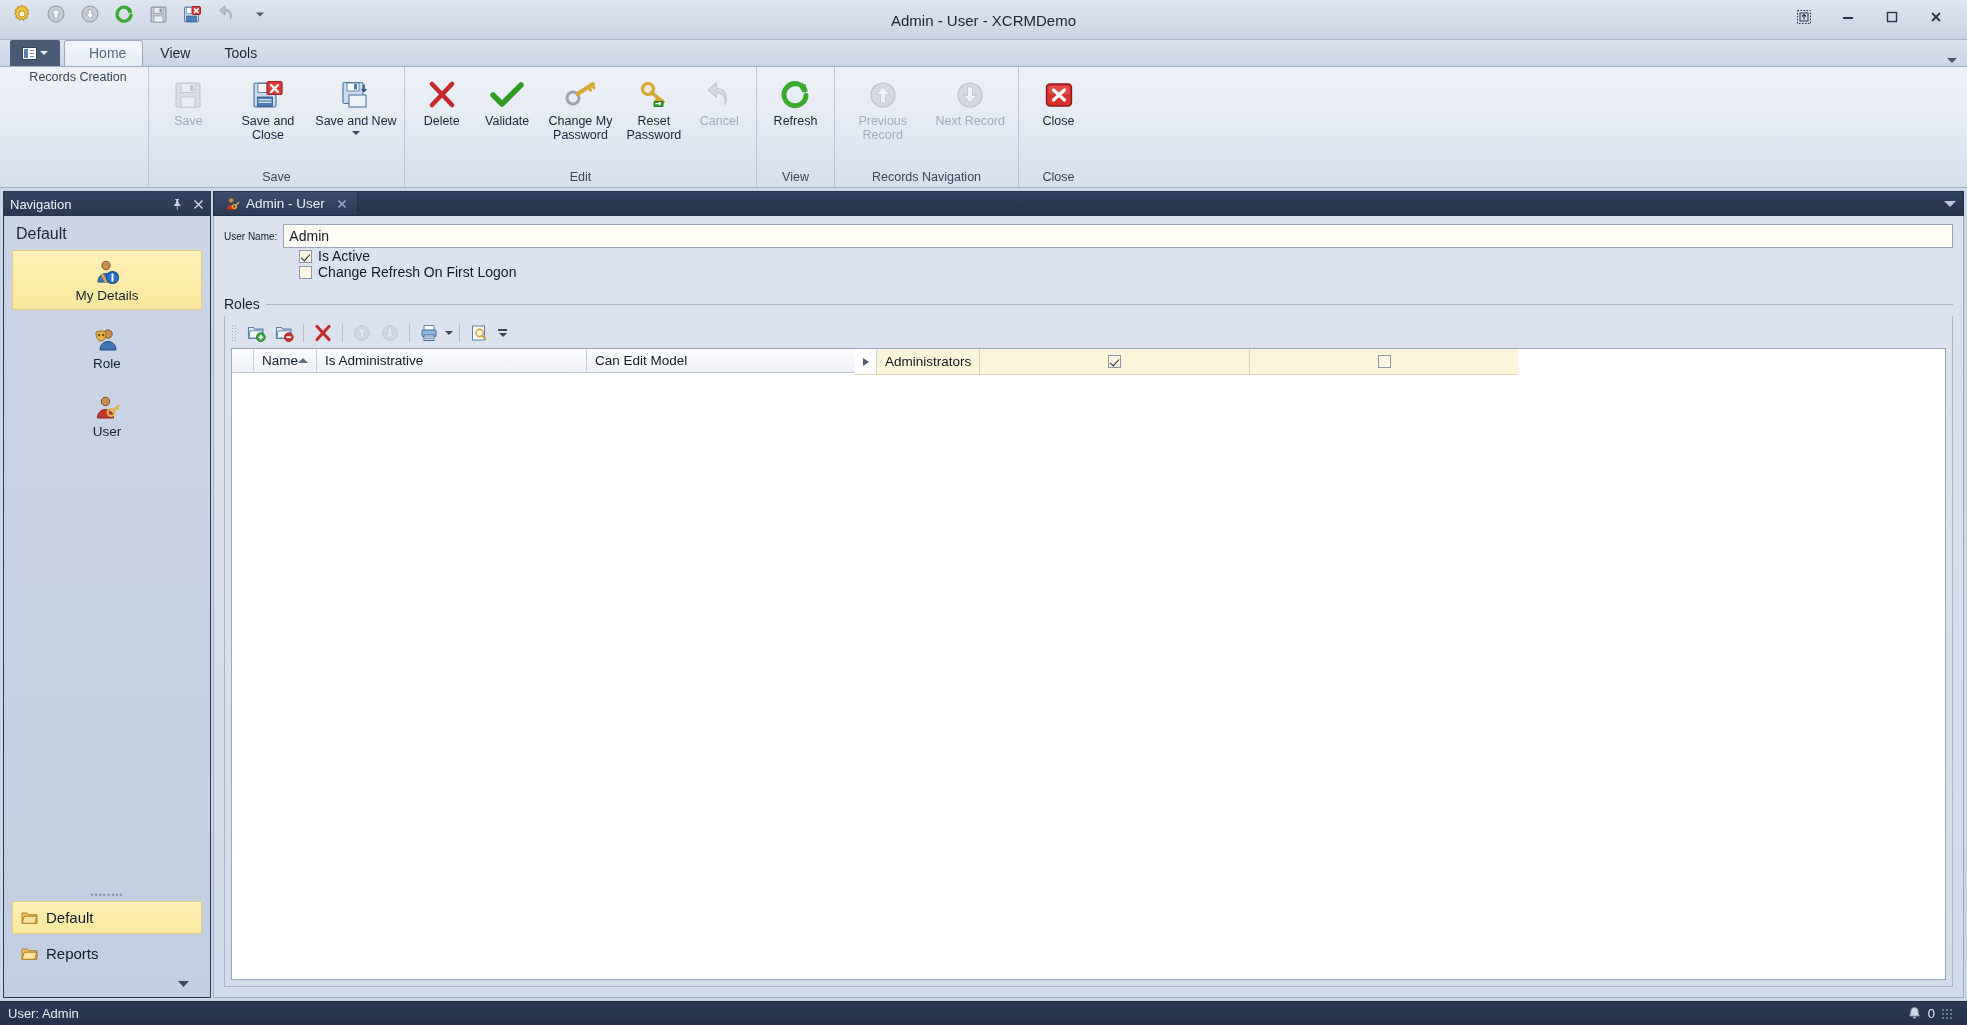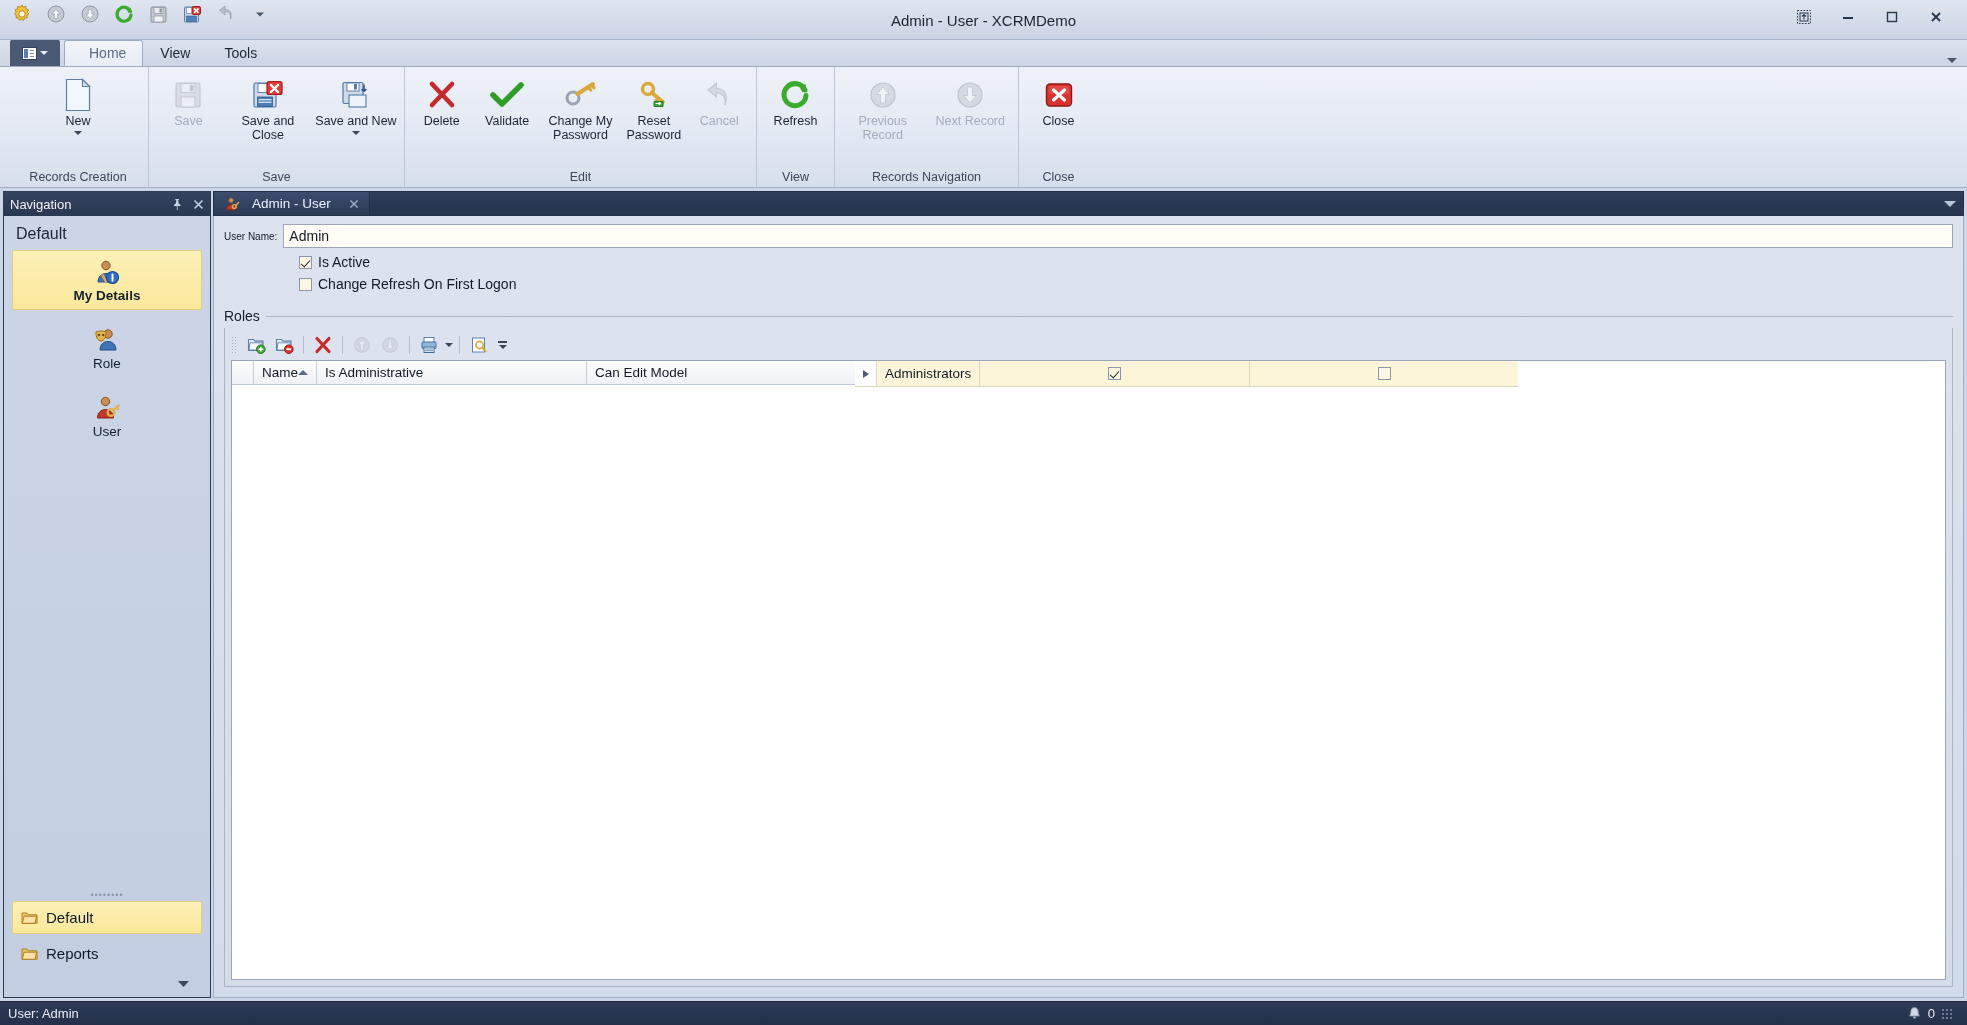--- a/index.html
+++ b/index.html
@@ -141,21 +141,20 @@
   .nav-items { padding: 0 8px; }
   .nav-item {
     height: 60px; display: flex; flex-direction: column;
     align-items: center; justify-content: center; gap: 2px;
     border: 1px solid transparent; border-radius: 2px;
     font-size: 13.5px; color: #14202e; margin-bottom: 8px;
   }
   .nav-item.selected {
     background: linear-gradient(#fdf0b8, #fbe89b);
     border-color: #e3cd7e;
-    font-weight: bold;
   }
   .nav-splitter {
     margin-top: auto; height: 12px; display: flex; align-items: center; justify-content: center;
   }
   .dots { letter-spacing: 1px; color: #8a97ad; font-size: 9px; }
   .nav-footer { padding: 0 8px 4px; }
   .nav-foot-item {
     height: 33px; display: flex; align-items: center; gap: 8px;
     padding: 0 8px; font-size: 15px; color: #101b28;
     border: 1px solid transparent; border-radius: 2px; margin-bottom: 3px;
@@ -164,21 +163,21 @@
   .nav-more { height: 20px; display: flex; align-items: center; justify-content: flex-end; padding-right: 12px; }
 
   
   .docarea { flex: 1; min-width: 0; display: flex; flex-direction: column; margin: 3px 3px 3px 2px; }
   .tabstrip {
     height: 25px; flex: none; display: flex; align-items: stretch;
     background: linear-gradient(#2f3e5a, #26334b);
     border: 1px solid #22304a; position: relative;
   }
   .dtab {
-    display: flex; align-items: center; gap: 12px;
+    display: flex; align-items: center; gap: 6px;
     padding: 8px 10px; font-size: 13.5px; color: #eaf0fa;
     background: linear-gradient(#3b4c6d, #2c3a55);
     border-right: 1px solid #22304a;
   }
   .dtab .x { color: #9fb0c9; font-size: 13px; margin-left: 6px; }
   .tabstrip-menu {
     margin-left: auto; width: 26px;
     display: flex; align-items: center; justify-content: center;
   }
   .tri-down { width: 0; height: 0; border-left: 6px solid transparent; border-right: 6px solid transparent; border-top: 6px solid #b9c6da; }
@@ -191,21 +190,21 @@
     display: flex; flex-direction: column;
   }
   .field-row { display: flex; align-items: center; gap: 6px; }
   .field-label { font-size: 10px; color: #121b26; }
   .txtbox {
     flex: 1; height: 24px;
     background: #fffdf5; border: 1px solid #9aa7bb;
     font-size: 14px; color: #111a25;
     display: flex; align-items: center; padding: 0 5px;
   }
-  .chk-row { display: flex; align-items: center; gap: 6px; margin-top: 6px; padding-left: 75px; font-size: 14px; color: #121b26; }
+  .chk-row { display: flex; align-items: center; gap: 6px; margin-top: 0; padding-left: 75px; font-size: 14px; color: #121b26; }
   .cbox {
     width: 13px; height: 13px; flex: none;
     background: #fdf7e2; border: 1px solid #8a97ad;
     position: relative; display: inline-block;
   }
   .cbox.checked::after {
     content: ""; position: absolute; left: 3px; top: 1px;
     width: 4px; height: 8px; border: solid #1c2633;
     border-width: 0 1.6px 1.6px 0; transform: rotate(42deg);
   }
@@ -390,32 +389,20 @@
     </div>
     <div class="rtab active">Home</div>
     <div class="rtab">View</div>
     <div class="rtab">Tools</div>
     <div class="ribbon-collapse"></div>
   </div>
 
   <div class="ribbon">
 
     <div class="rgroup" style="width:140px">
-      <div class="rgroup-items" style="justify-content:center">
-        <div class="rbtn">
-          <span class="ico">
-            <svg width="30" height="34" viewBox="0 0 30 34">
-              <path d="M3.5 1.5h16l7 7v24h-23z" fill="#f2f7fd" stroke="#5e7ea3" stroke-width="1.2"></path>
-              <path d="M19.5 1.5v7h7z" fill="#d6e4f2" stroke="#5e7ea3" stroke-width="1.2"></path>
-            </svg>
-          </span>
-          <span class="lbl">New</span>
-          <span class="dd"></span>
-        </div>
-      </div>
       <div class="rgroup-label">Records Creation</div>
     </div>
 
     <div class="rgroup" style="width:256px">
       <div class="rgroup-items">
         <div class="rbtn disabled">
           <span class="ico">
             <svg width="30" height="30" viewBox="0 0 30 30" opacity=".45">
               <rect x="3" y="3" width="24" height="24" rx="1.5" fill="#c4cad3" stroke="#939ba8" stroke-width="1.2"></rect>
               <rect x="8" y="3.5" width="14" height="9" fill="#e9ecf1" stroke="#939ba8" stroke-width=".9"></rect>

